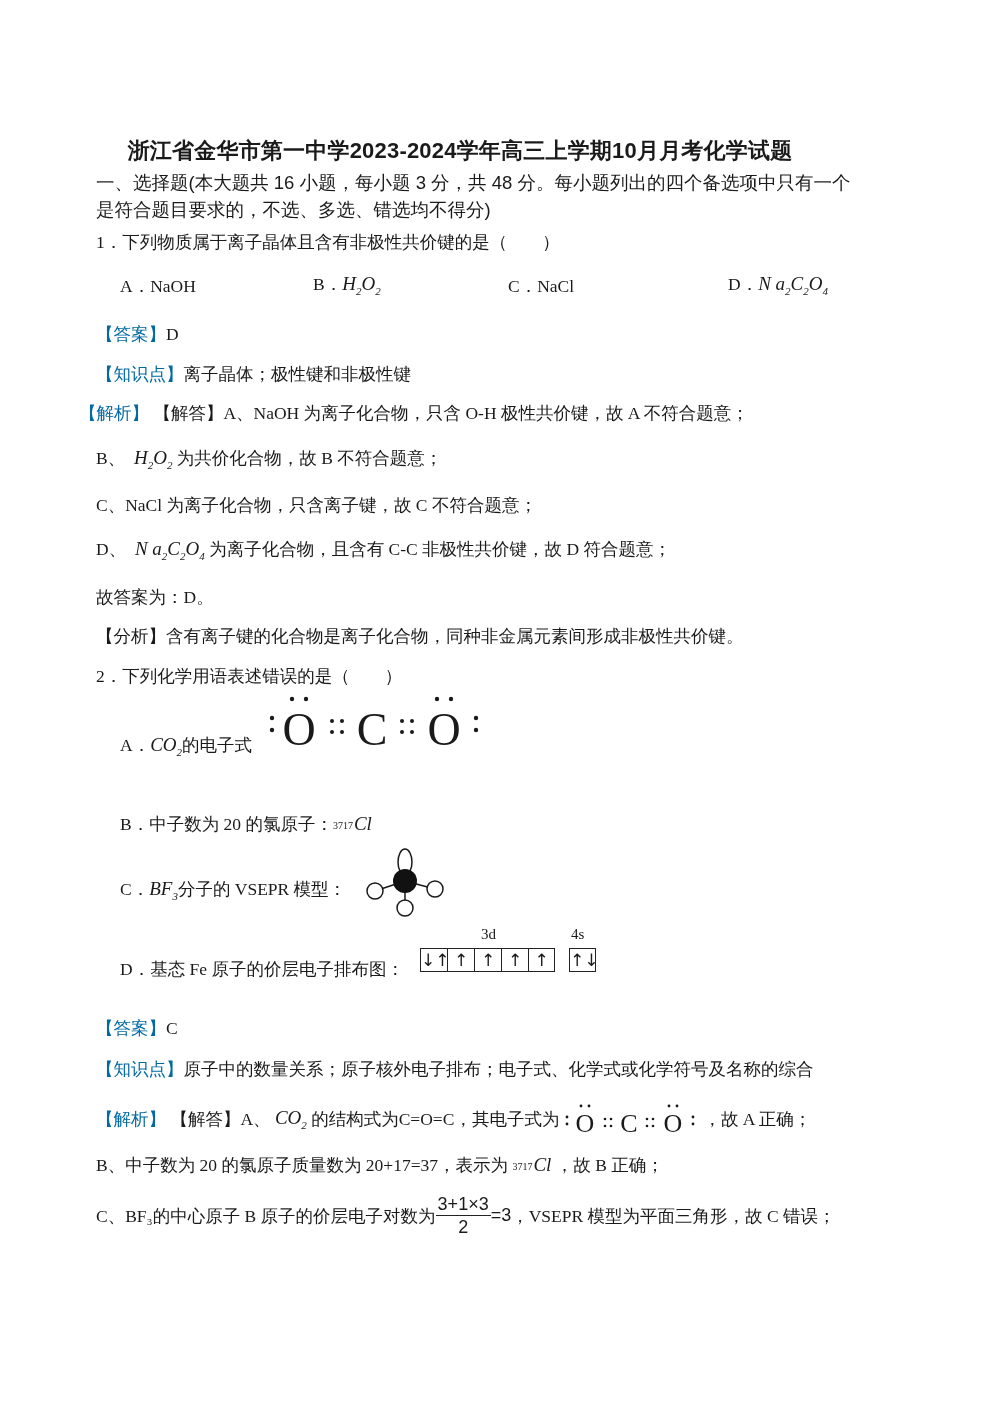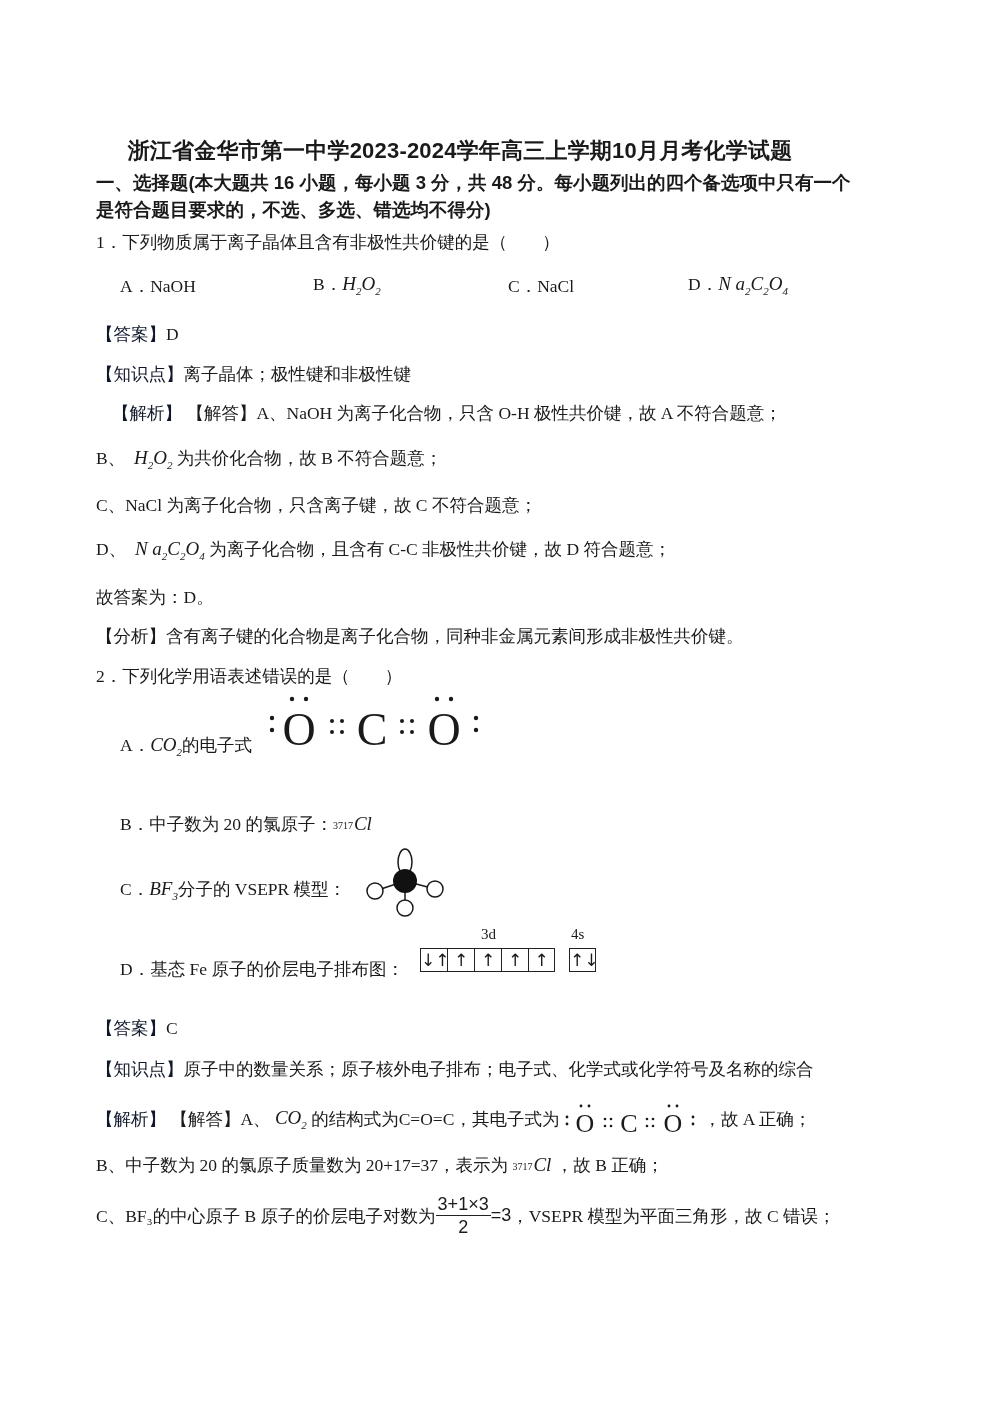--- a/index.html
+++ b/index.html
@@ -1,23 +1,23 @@
 <!DOCTYPE html>
 <html><head>
 <meta charset="utf-8">
 <style>
   html, body { margin:0; padding:0; background:#ffffff; }
   body { width:1000px; height:1414px; position:relative; overflow:hidden;
          font-family:"Liberation Serif", "DejaVu Serif", serif; color:#1a1a1a; }
   .abs { position:absolute; white-space:nowrap; }
   .title { left:0; width:920px; top:136px; text-align:center; font-family:"Liberation Sans","DejaVu Sans",sans-serif;
            font-weight:bold; font-size:22px; letter-spacing:0.2px; }
-  .sec { left:96px; font-family:"Liberation Sans","DejaVu Sans",sans-serif; font-weight:bold; font-size:18.5px; }
+  .sec { left:96px; font-family:"Liberation Sans","DejaVu Sans",sans-serif; font-weight:normal; font-size:18.5px; }
   .line { font-size:17.5px; }
-  .lbl { color:#0f172a; }
+  .lbl { color:#0369a1; }
   i.m { font-family:"Liberation Serif","DejaVu Serif",serif; font-size:19px; }
   sub, sup { font-size:11px; }
   .iso { display:inline-flex; flex-direction:row; font-size:10px; line-height:10px; vertical-align:middle; text-align:right; margin-right:1px; }
   .box { display:inline-block; width:27px; height:24px; border:1.5px solid #222; border-right:none; box-sizing:border-box;
          text-align:center; font-size:17px; line-height:22px; font-family:"DejaVu Sans",sans-serif; }
   .box.last { border-right:1.5px solid #222; }
   .frac { display:inline-flex; flex-direction:column; align-items:center; vertical-align:middle; font-family:Liberation Sans, sans-serif; font-size:18px; }
   .frac .num { border-bottom:1.5px solid #222; padding:0 2px; line-height:22px; }
   .frac .den { line-height:22px; }
 </style>
@@ -32,31 +32,31 @@
 
 <div class="abs line" style="left:120px;top:274px;">
   <span>A．</span><span>NaOH</span>
 </div>
 <div class="abs line" style="left:313px;top:272px;">
   <span>B．</span><i class="m"><span>H</span><sub>2</sub><span>O</span><sub>2</sub></i>
 </div>
 <div class="abs line" style="left:508px;top:274px;">
   <span>C．</span><span>NaCl</span>
 </div>
-<div class="abs line" style="left:688px;top:272px;">
+<div class="abs line" style="left:728px;top:272px;">
   <span>D．</span><i class="m"><span>N</span> <span>a</span><sub>2</sub><span>C</span><sub>2</sub><span>O</span><sub>4</sub></i>
 </div>
 
 <div class="abs line" style="left:96px;top:322px;">
   <span class="lbl">【答案】</span><span>D</span>
 </div>
 <div class="abs line" style="left:96px;top:362px;">
   <span class="lbl">【知识点】</span><span>离子晶体；极性键和非极性键</span>
 </div>
-<div class="abs line" style="left:112px;top:401px;text-align:right;">
+<div class="abs line" style="left:79px;top:401px;text-align:right;">
   <span class="lbl">【解析】</span> <span>【解答】</span><span>A、NaOH 为离子化合物，只含 O-H 极性共价键，故 A 不符合题意；</span>
 </div>
 <div class="abs line" style="left:96px;top:446px;">
   <span>B、</span>&nbsp; <i class="m"><span>H</span><sub>2</sub><span>O</span><sub>2</sub></i> <span>为共价化合物，故 B 不符合题意；</span>
 </div>
 <div class="abs line" style="left:96px;top:493px;">C、NaCl 为离子化合物，只含离子键，故 C 不符合题意；</div>
 <div class="abs line" style="left:96px;top:537px;">
   <span>D、</span>&nbsp; <i class="m"><span>N</span> <span>a</span><sub>2</sub><span>C</span><sub>2</sub><span>O</span><sub>4</sub></i> <span>为离子化合物，且含有 C-C 非极性共价键，故 D 符合题意；</span>
 </div>
 <div class="abs line" style="left:96px;top:585px;">故答案为：D。</div>

